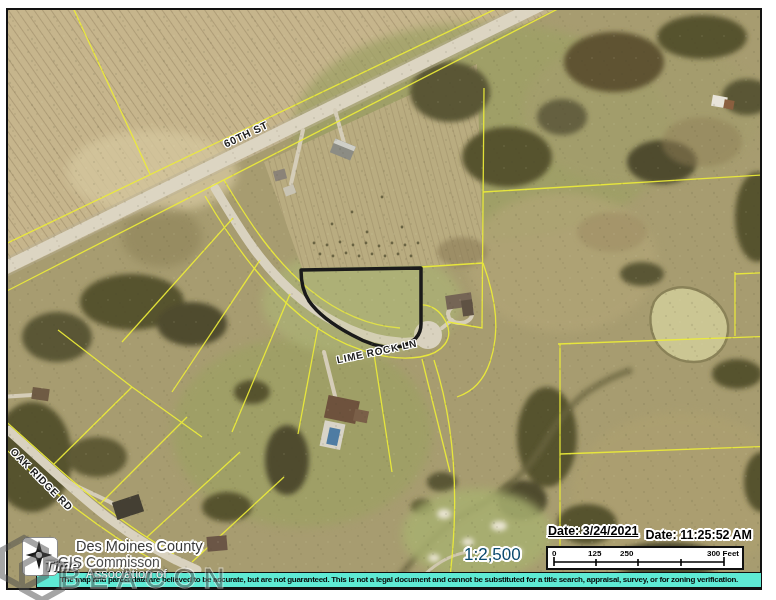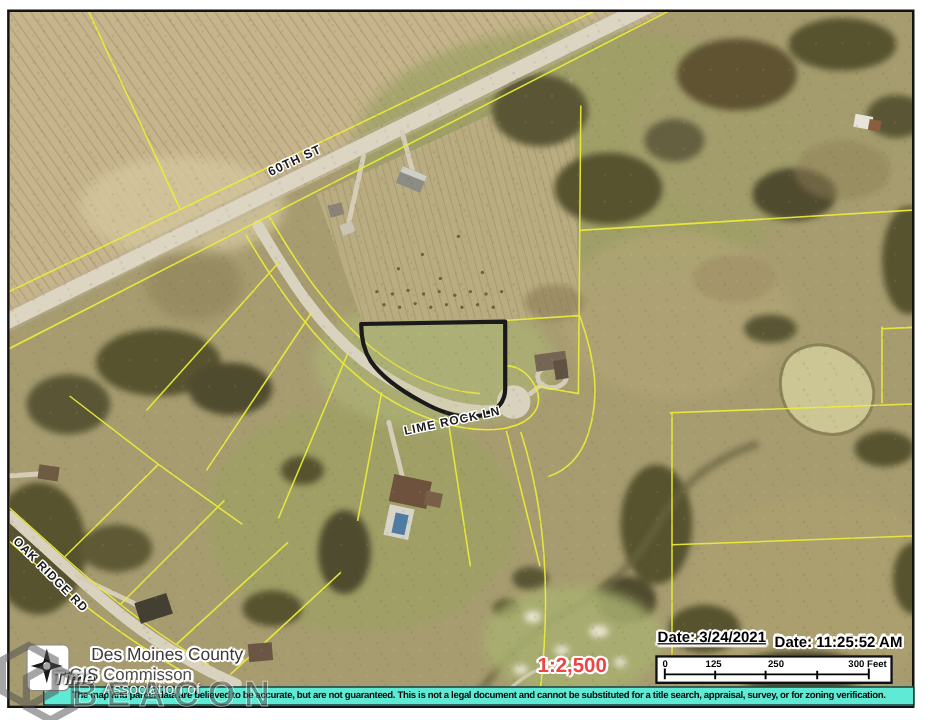--- a/index.html
+++ b/index.html
@@ -9,21 +9,21 @@
              border:2px solid #121212;background:#a79c70;overflow:hidden;}
   .map-frame svg{position:absolute;left:0;top:0;}
   
   .maplabel{position:absolute;font-weight:bold;font-size:10px;letter-spacing:.8px;color:#1c1c1c;
     white-space:nowrap;z-index:5;
     text-shadow:-1px -1px 0 #fff,1px -1px 0 #fff,-1px 1px 0 #fff,1px 1px 0 #fff,
                  0 -1px 0 #fff,0 1px 0 #fff,-1px 0 0 #fff,1px 0 0 #fff;}
   .halo{ text-shadow:-2px -1px 0 #fff,2px -1px 0 #fff,-2px 1px 0 #fff,2px 1px 0 #fff,
                  0 -2px 0 #fff,0 2px 0 #fff,-2px 0 0 #fff,2px 0 0 #fff,1px 2px 0 #fff,-1px -2px 0 #fff;}
   .stamp{position:absolute;font-weight:bold;color:#000;font-size:12.5px;z-index:6;white-space:nowrap;}
-  .scale-ratio{position:absolute;left:448px;top:545px;font-size:17px;font-weight:bold;color:#ef4444;z-index:6;}
+  .scale-ratio{position:absolute;left:464px;top:545px;font-size:17px;font-weight:normal;color:#0c4a6e;z-index:6;}
   .logo-box{position:absolute;left:22px;top:537px;width:34px;height:37px;background:#fff;
             border:1px solid #8a8a8a;border-radius:5px;z-index:6;}
   .attr1{position:absolute;left:58px;top:538px;font-size:14.5px;font-weight:normal;color:#3a3a3a;z-index:6;white-space:nowrap;margin-left:18px;}
   .attr2{position:absolute;left:58px;top:554px;font-size:14px;font-weight:normal;color:#4a4a4a;z-index:6;white-space:nowrap;}
   .iowa{position:absolute;left:44px;top:557px;font-size:15px;font-weight:bold;font-style:italic;color:#fff;z-index:7;
         text-shadow:0 0 3px #000,1px 1px 0 #444;}
   .assoc{position:absolute;left:86px;top:566px;font-size:13px;color:#f2f2f2;z-index:7;
         text-shadow:0 0 2px #000;white-space:nowrap;}
   .scalebox{position:absolute;left:546px;top:546px;width:194px;height:20px;background:#fff;
             border:2px solid #101010;z-index:6;}
@@ -244,21 +244,21 @@
   <div class="iowa">Time</div>
   <div class="assoc">Association of</div>
 
   <div class="scale-ratio halo">1:2,500</div>
   <div class="stamp halo" style="left:548px;top:524px;text-decoration:underline;">Date: 3/24/2021</div>
   <div class="stamp halo" style="right:24px;top:528px;">Date: 11:25:52 AM</div>
 
   <div class="scalebox">
     <span style="left:4px;">0</span>
     <span style="left:40px;text-align:right;">125</span>
-    <span style="left:92px;">250</span>
+    <span style="left:72px;">250</span>
     <span style="right:3px;">300 Feet</span>
     <svg width="190" height="20" style="position:absolute;left:0;top:0;">
       <line x1="6" y1="14" x2="176" y2="14" stroke="#000" stroke-width="1.6"></line>
       <line x1="6" y1="9" x2="6" y2="18" stroke="#000" stroke-width="1.6"></line>
       <line x1="48" y1="11" x2="48" y2="18" stroke="#000" stroke-width="1.6"></line>
       <line x1="90" y1="11" x2="90" y2="18" stroke="#000" stroke-width="1.6"></line>
       <line x1="133" y1="11" x2="133" y2="18" stroke="#000" stroke-width="1.6"></line>
       <line x1="176" y1="9" x2="176" y2="18" stroke="#000" stroke-width="1.6"></line>
     </svg>
   </div>

